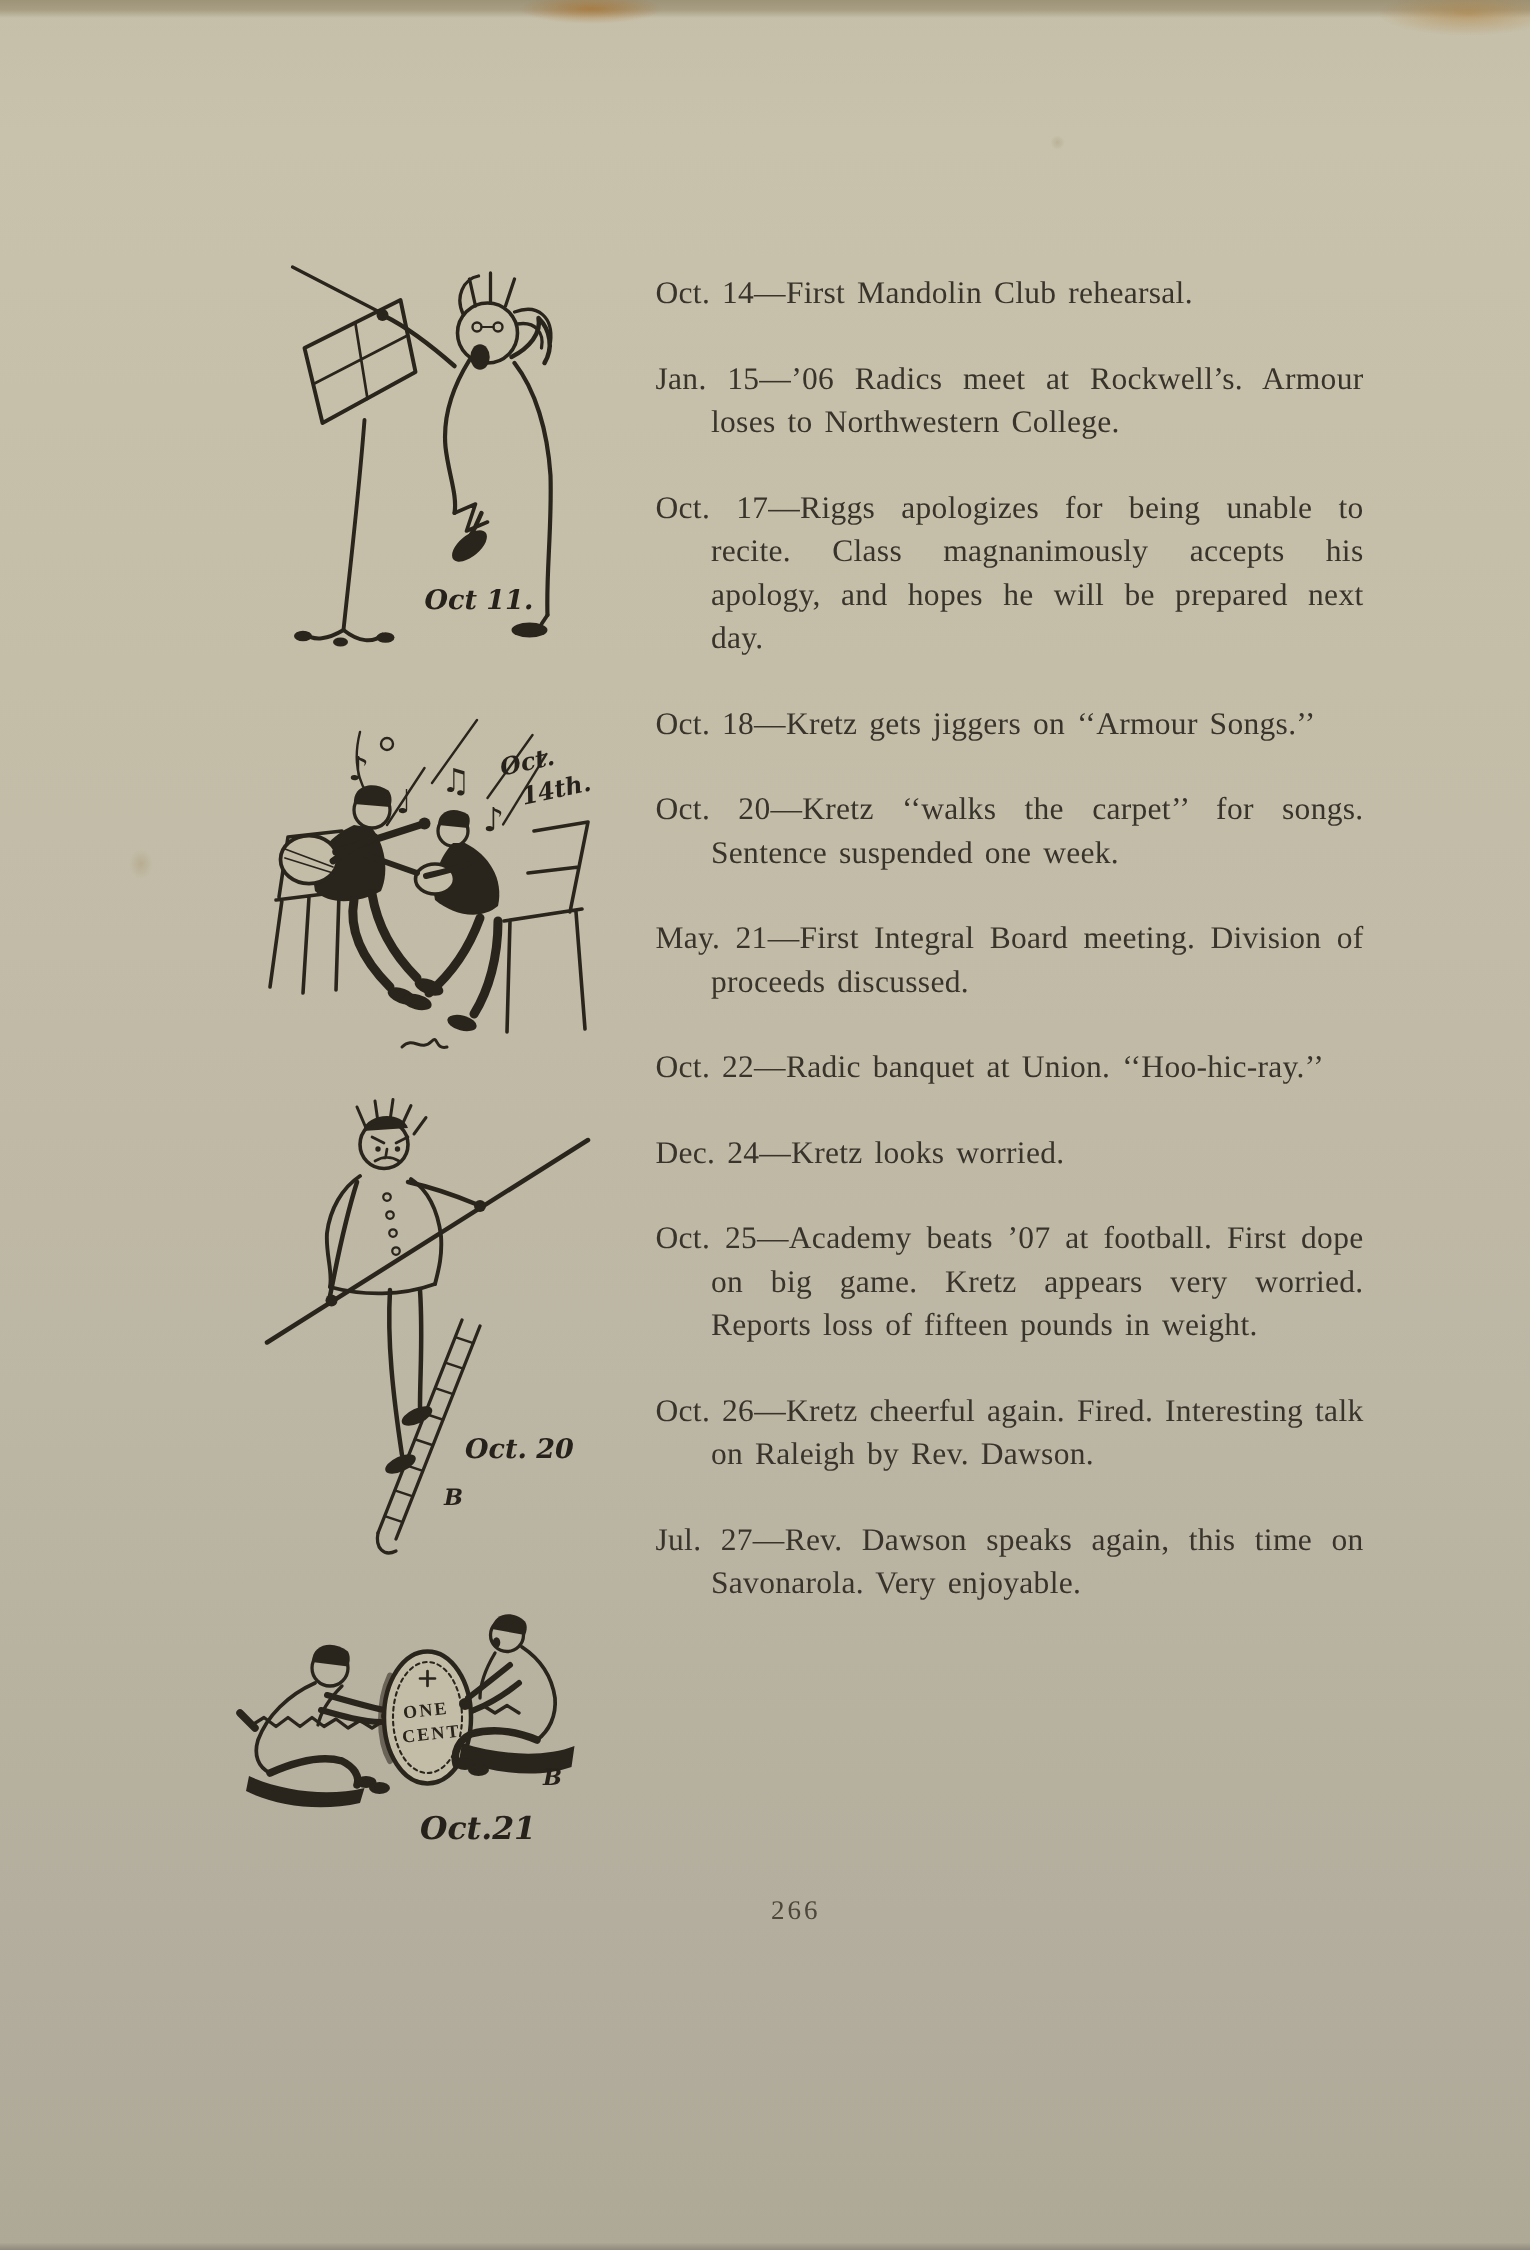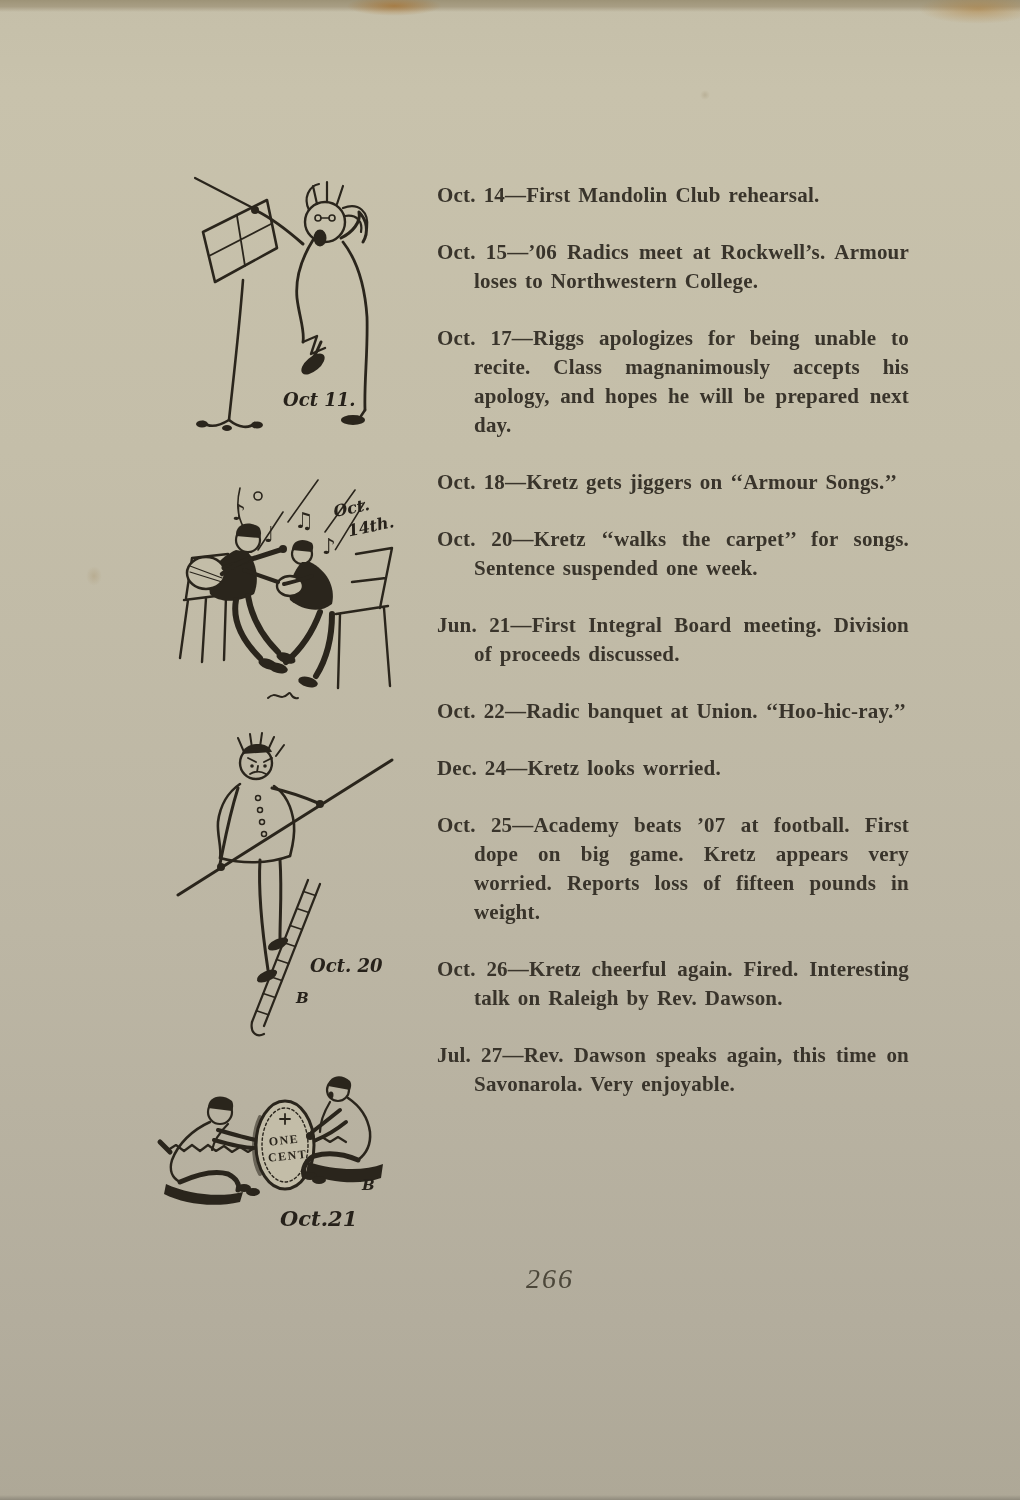--- a/index.html
+++ b/index.html
@@ -17,22 +17,22 @@
   .stain-b{position:absolute;right:-18px;top:-6px;width:120px;height:30px;
     background:radial-gradient(ellipse at center,rgba(172,120,48,.5),rgba(172,120,48,0) 70%);}
   .speck-a{position:absolute;left:86px;top:566px;width:16px;height:20px;border-radius:50%;
     background:radial-gradient(ellipse,rgba(150,120,70,.22),rgba(150,120,70,0) 70%);}
   .speck-b{position:absolute;left:700px;top:90px;width:10px;height:10px;border-radius:50%;
     background:radial-gradient(ellipse,rgba(120,100,60,.18),rgba(120,100,60,0) 70%);}
 
   .entries{position:absolute;left:437px;top:181px;width:472px;color:#39342b;
     font-size:21px;line-height:29px;}
   .entry{margin:0 0 28px 0;text-align:justify;padding-left:37px;text-indent:-37px;
-    letter-spacing:.2px;word-spacing:2.5px;font-weight:bold;}
-  .pagenum{position:absolute;left:526px;top:1263px;font-style:italic;font-size:28px;
+    letter-spacing:.2px;word-spacing:2.5px;}
+  .pagenum{position:absolute;left:514px;top:1263px;font-size:18px;
     color:#4c473a;letter-spacing:2px;}
 
   .illo{position:absolute;margin:0;text-decoration:underline;}
   .illo svg{display:block;}
   .ink{stroke:#2a251c;fill:none;stroke-linecap:round;stroke-linejoin:round;}
   .fill{fill:#2a251c;stroke:none;}
   .paperfill{fill:#c3bda8;}
   .cap{font:italic bold 18px "DejaVu Serif", serif;fill:#26211a;}
   .cap-sm{font:italic bold 16px "DejaVu Serif", serif;fill:#26211a;}
   .cap-lg{font:italic bold 21px "DejaVu Serif", serif;fill:#26211a;}
@@ -213,25 +213,25 @@
         <ellipse class="fill" cx="162" cy="104" rx="7" ry="4"></ellipse>
         <ellipse class="fill" cx="171" cy="108" rx="7" ry="4"></ellipse>
       </g>
       <text class="cap-lg" x="132" y="154">Oct.21</text>
       <text class="init" x="214" y="118">B</text>
     </svg>
   </figure>
 
   <main class="entries">
     <p class="entry">Oct. 14—First Mandolin Club rehearsal.</p>
-    <p class="entry">Oct. 15—’06 Radics meet at Rockwell’s.  Armour loses to Northwestern College.</p>
+    <p class="entry">Jan. 15—’06 Radics meet at Rockwell’s.  Armour loses to Northwestern College.</p>
     <p class="entry">Oct. 17—Riggs apologizes for being unable to recite.  Class magnanimously accepts his apology, and hopes he will be prepared next day.</p>
     <p class="entry">Oct. 18—Kretz gets jiggers on ‘‘Armour Songs.’’</p>
     <p class="entry">Oct. 20—Kretz ‘‘walks the carpet’’ for songs.  Sentence suspended one week.</p>
-    <p class="entry">Jun. 21—First Integral Board meeting.  Division of proceeds discussed.</p>
+    <p class="entry">May. 21—First Integral Board meeting.  Division of proceeds discussed.</p>
     <p class="entry">Oct. 22—Radic banquet at Union.  ‘‘Hoo-hic-ray.’’</p>
     <p class="entry">Dec. 24—Kretz looks worried.</p>
     <p class="entry">Oct. 25—Academy beats ’07 at football.  First dope on big game.  Kretz appears very worried.  Reports loss of fifteen pounds in weight.</p>
     <p class="entry">Oct. 26—Kretz cheerful again.  Fired.  Interesting talk on Raleigh by Rev. Dawson.</p>
     <p class="entry">Jul. 27—Rev. Dawson speaks again, this time on Savonarola.  Very enjoyable.</p>
   </main>
 
   <div class="pagenum">266</div>
   <div class="bottom-edge"></div>
 </div>

